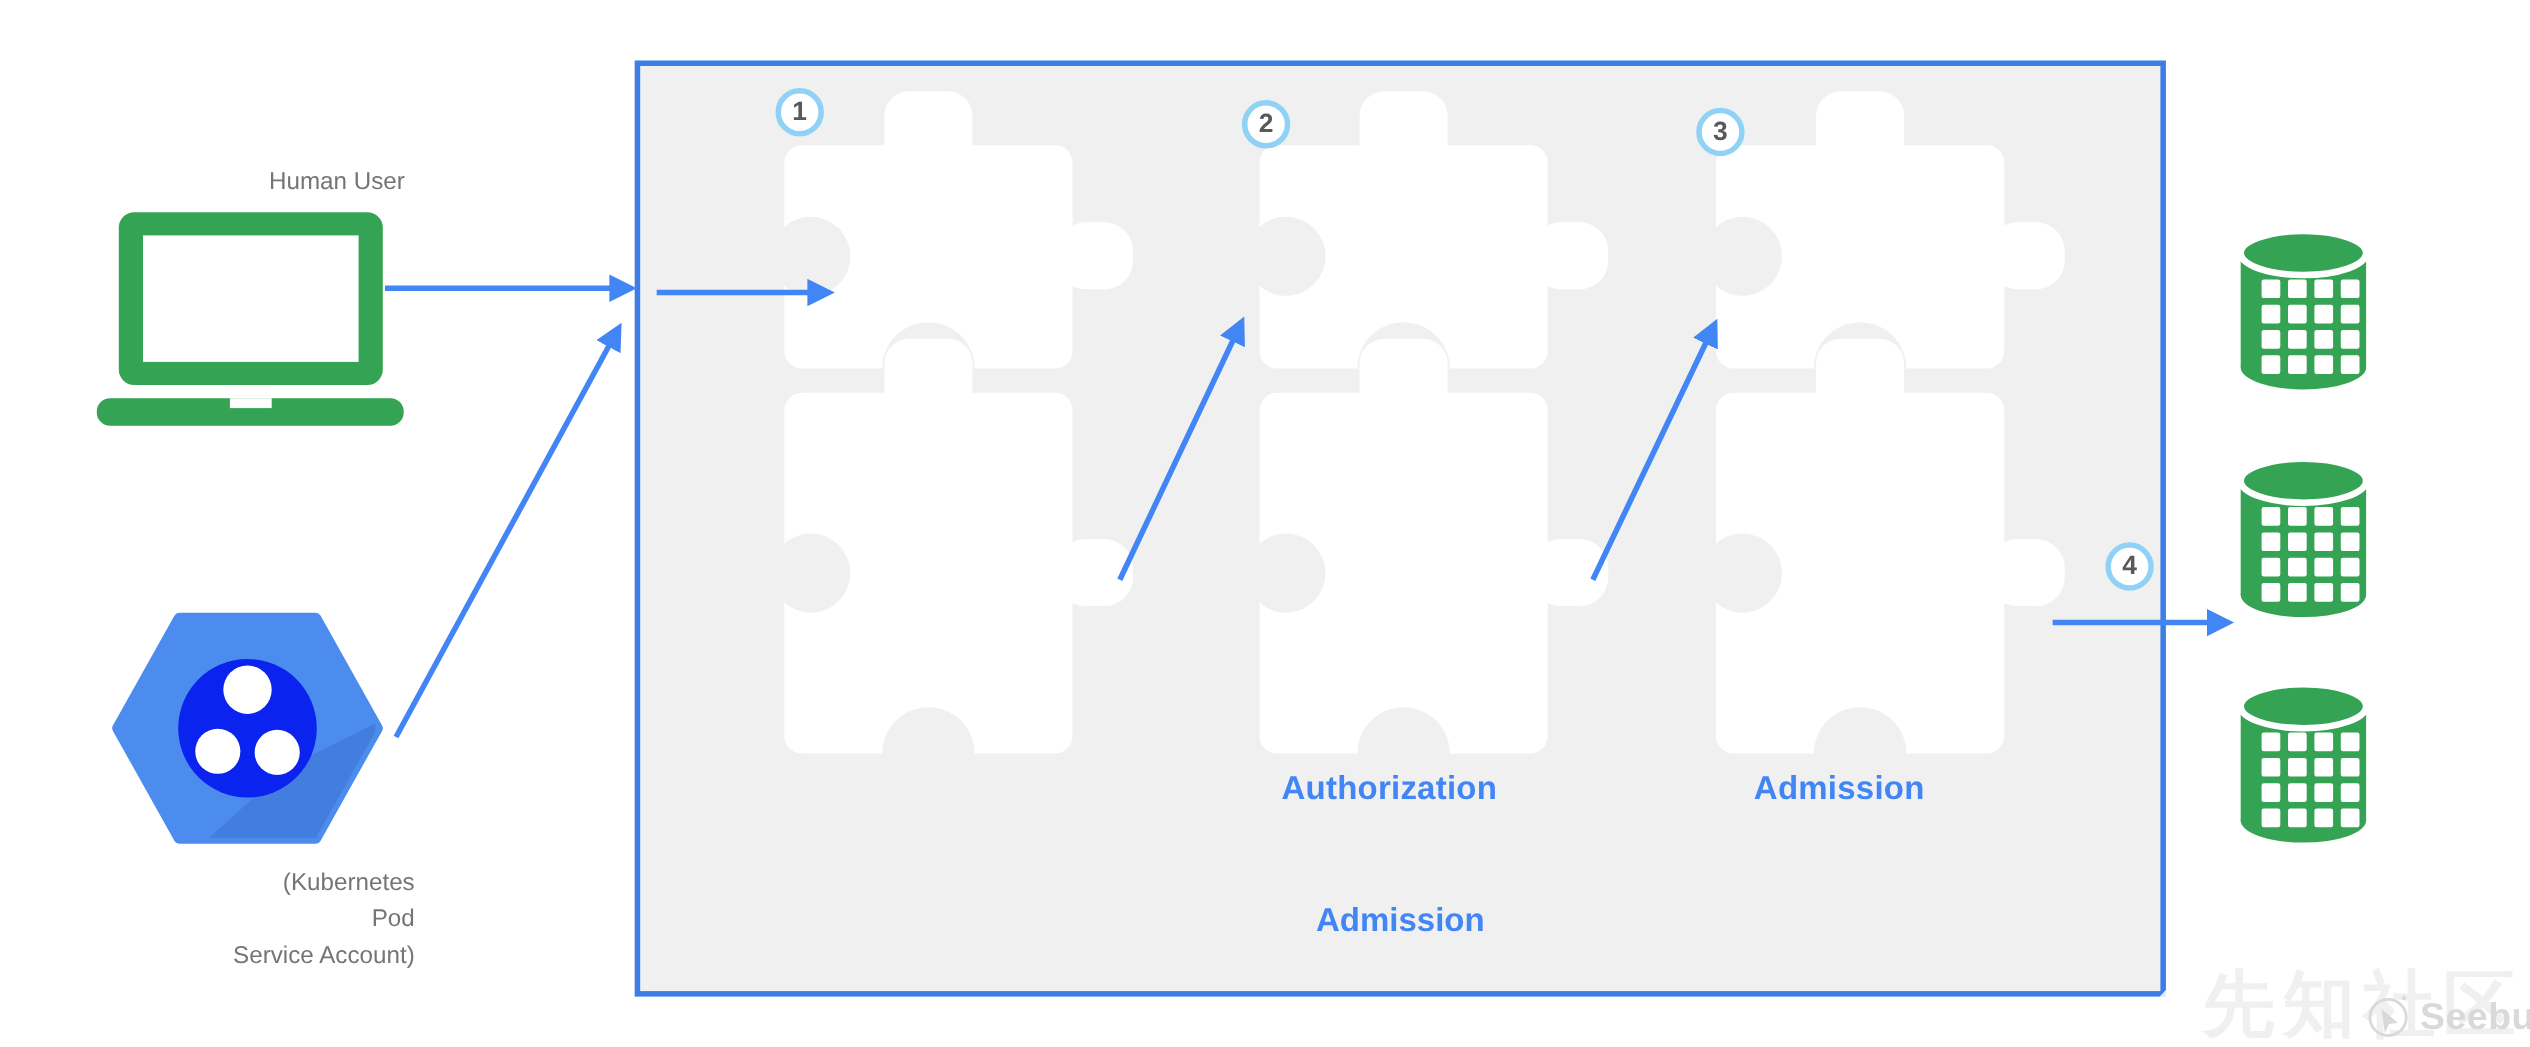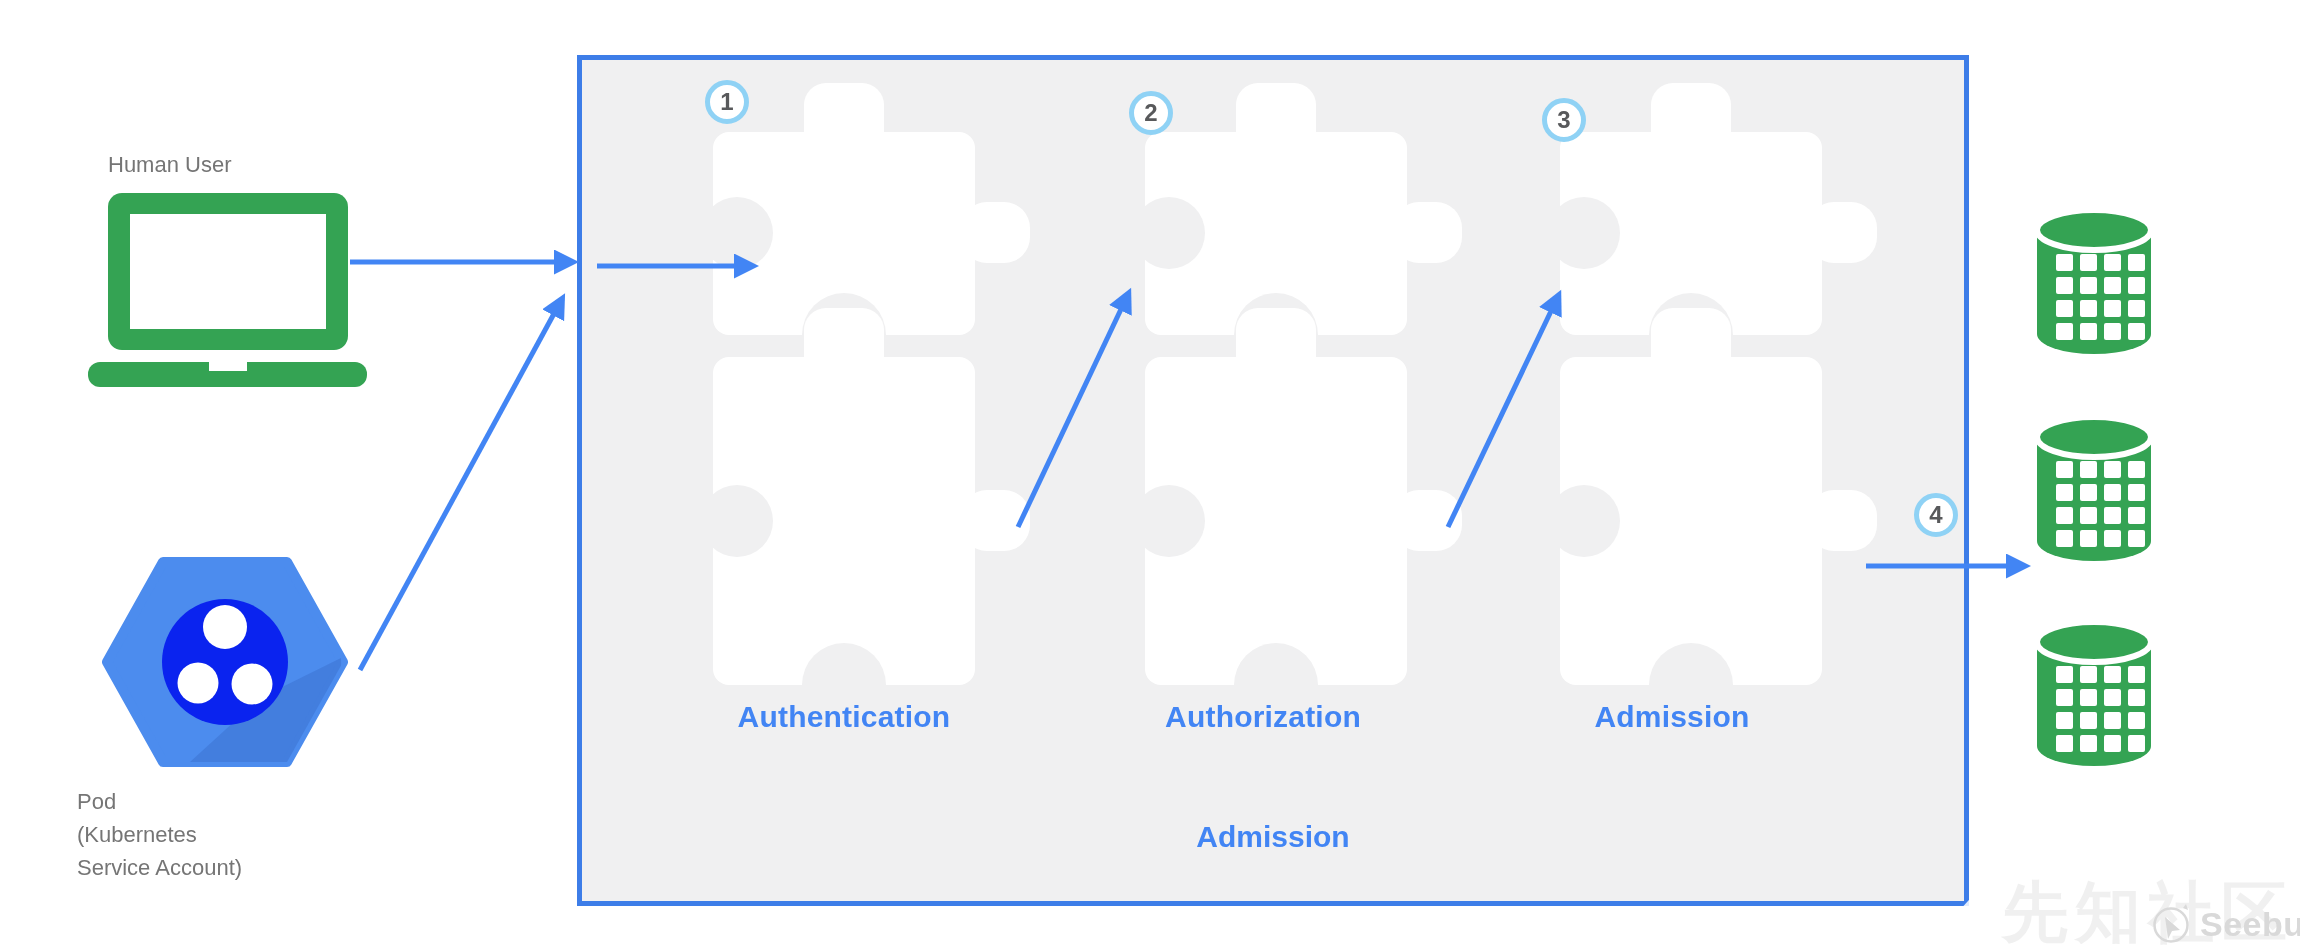--- a/index.html
+++ b/index.html
@@ -35,21 +35,21 @@
   .box-title{
     position:absolute;left:1113px;top:820px;width:320px;text-align:center;
     color:#4285F4;font-size:30px;font-weight:bold;
   }
   .box-subtitle{
     position:absolute;left:1113px;top:856px;width:320px;text-align:center;
     color:#4285F4;font-size:25px;font-weight:600;font-style:italic;
   }
   
   .gray-label{
-    position:absolute;color:#757575;font-size:22px;text-align:left;line-height:33px;
+    position:absolute;color:#757575;font-size:22px;text-align:right;line-height:33px;
   }
   .human-label{left:108px;top:148px;width:260px;}
   .pod-label{left:77px;top:785px;width:300px;}
   
   .wm-cn{
     position:absolute;left:2002px;top:868px;
     font-size:66px;letter-spacing:7px;color:rgba(160,160,160,0.16);
     font-weight:bold;white-space:nowrap;
   }
   .wm-seebug{
@@ -163,26 +163,25 @@
     </g>
   </svg>
 
   <div class="badge badge-1">1</div>
   <div class="badge badge-2">2</div>
   <div class="badge badge-3">3</div>
   <div class="badge badge-4">4</div>
 
   <div class="gray-label human-label">Human User</div>
   <div class="gray-label pod-label">
+    <div>(Kubernetes</div>
     <div>Pod</div>
-    <div>(Kubernetes</div>
     <div>Service Account)</div>
   </div>
 
-  <div class="stage stage-auth">Authentication</div>
   <div class="stage stage-authz">Authorization</div>
   <div class="stage stage-admission">
     <div>Admission</div>
   </div>
 
   <div class="box-title">Admission</div>
 
   <svg class="wm-tri" width="120" height="82">
     <polygon points="30,80 98,6 98,80" fill="rgba(255,255,255,0.85)"></polygon>
     <polygon points="0,80 26,50 26,80" fill="rgba(255,255,255,0.85)"></polygon>

